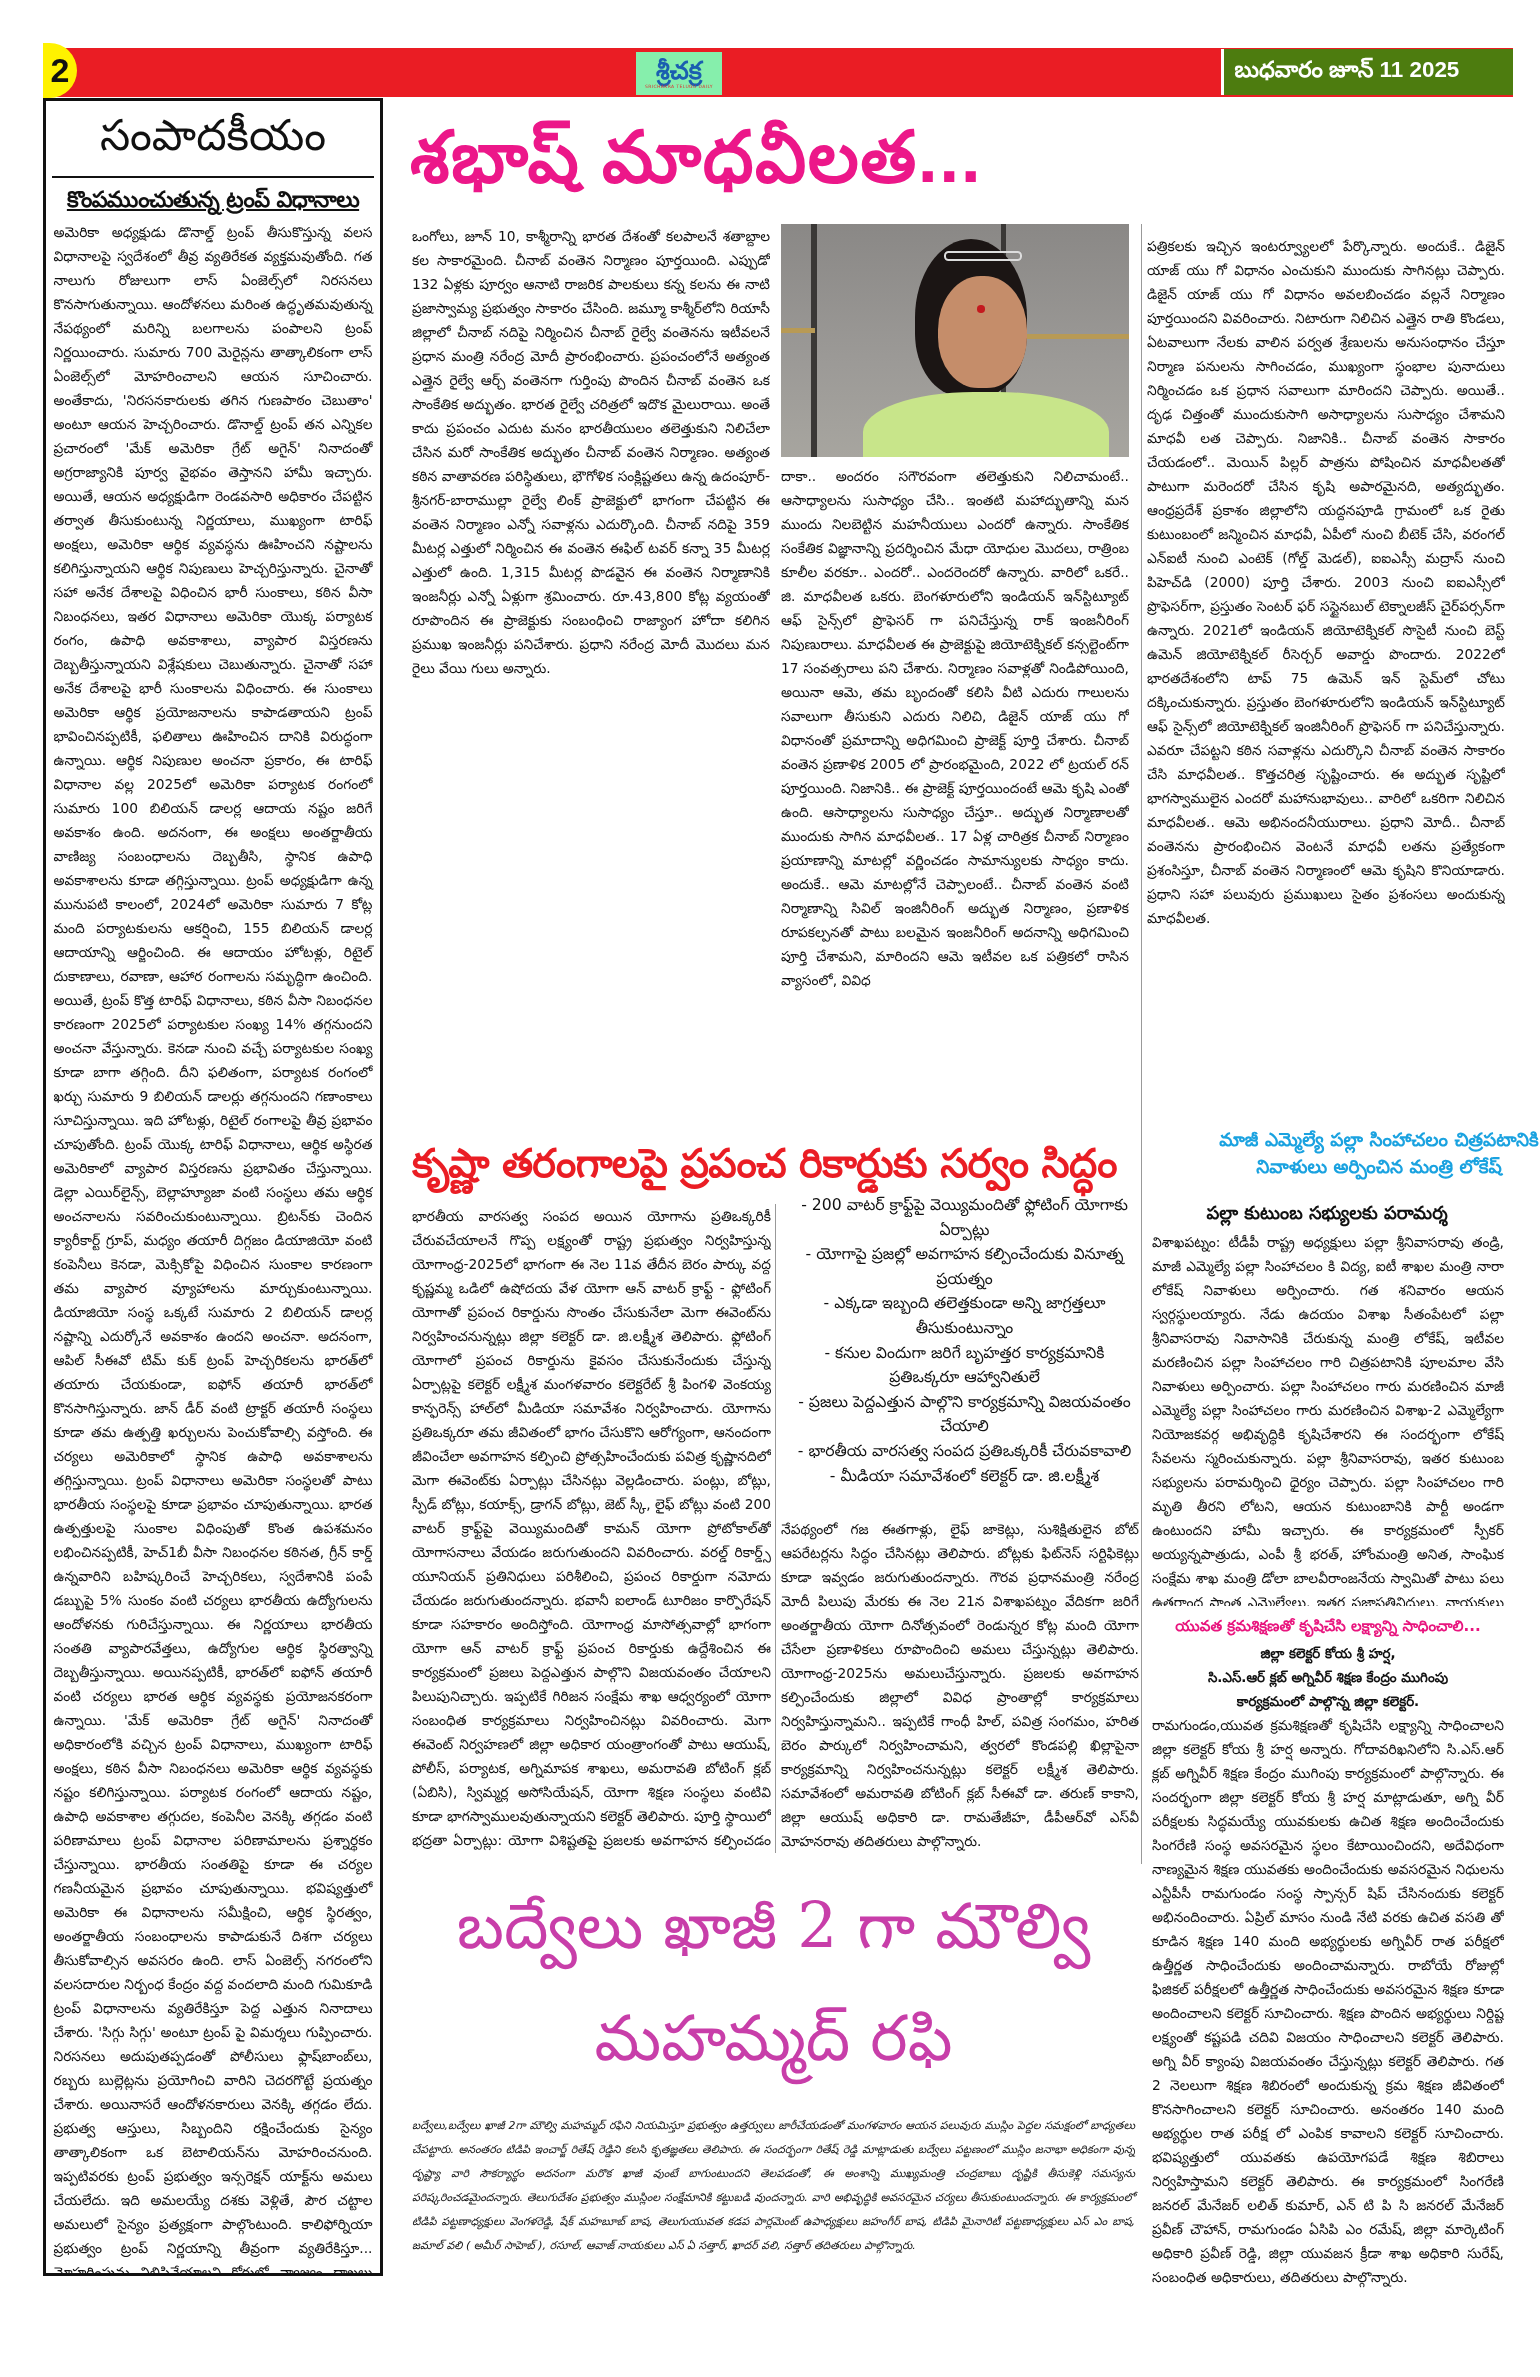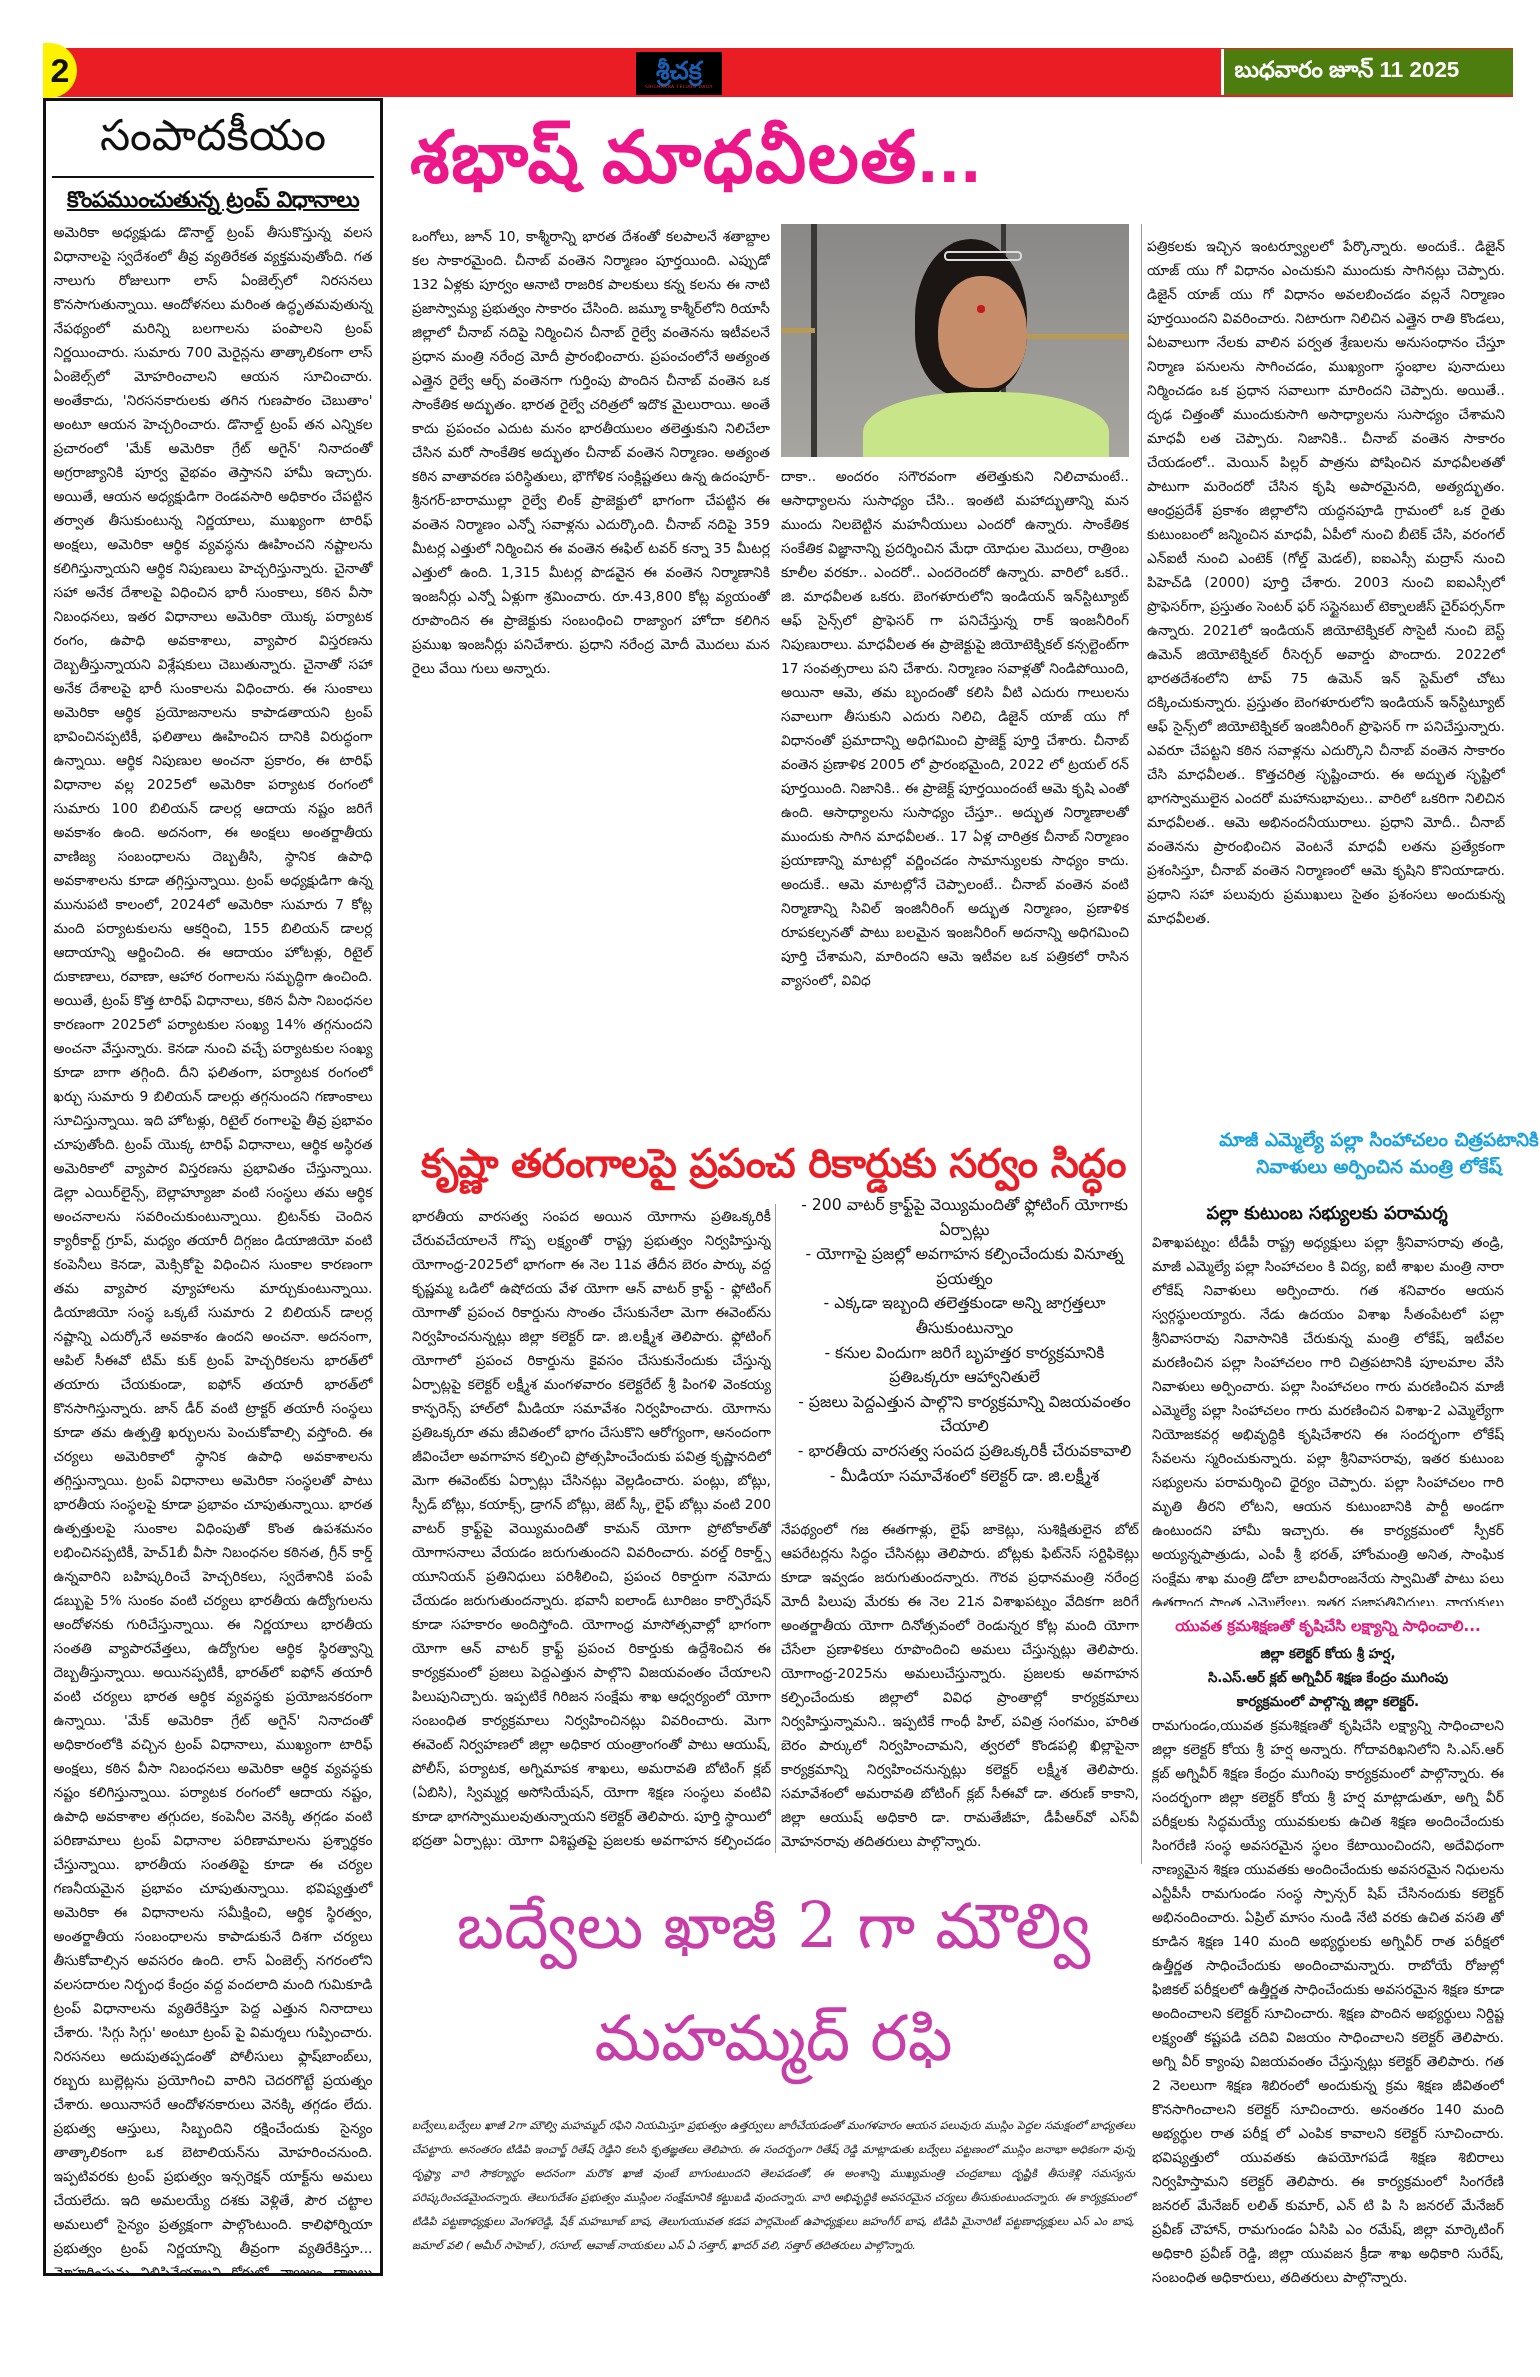--- a/index.html
+++ b/index.html
@@ -2,21 +2,21 @@
 <html style="font-size:12px"><head>
 <meta charset="utf-8">
 <style>
   * { box-sizing: border-box; margin: 0; padding: 0; }
   html, body { width: 1541px; height: 2377px; background: #ffffff; overflow: hidden; }
   body { position: relative; font-family: "DejaVu Sans", sans-serif; color: #111; }
 
   
   .masthead { position: absolute; left: 43px; top: 48px; width: 1470px; height: 49px; background: #ea1d24; }
   .page-badge { position: absolute; left: 43px; top: 43px; width: 34px; height: 55px; background: #fff200; border-radius: 0 30px 30px 0 / 0 30px 30px 0; display: flex; align-items: center; justify-content: center; font-family: "Liberation Sans", sans-serif; font-weight: 700; font-size: 34px; color: #111; }
-  .logo { position: absolute; left: 636px; top: 52px; width: 86px; height: 43px; background: #000000; display: flex; flex-direction: column; align-items: center; justify-content: center; }
+  .logo { position: absolute; left: 636px; top: 52px; width: 86px; height: 43px; background: #86efac; display: flex; flex-direction: column; align-items: center; justify-content: center; }
   .logo-text { font-size: 25px; font-weight: 700; color: #1a5eb0; line-height: 1; }
   .logo-sub { font-size: 4.5px; color: #d33; letter-spacing: 0.4px; margin-top: 1.5px; }
   .date-box { position: absolute; left: 1221px; top: 49px; width: 292px; height: 46px; background: #2552a8; border-left: 3px solid #fff; display: flex; align-items: center; padding-left: 10.4px; color: #fff; font-family: "Liberation Sans", sans-serif; font-size: 22.4px; font-weight: 700; }
 
   
   .editorial { position: absolute; left: 43px; top: 98px; width: 340px; height: 2178px; border: 3.7px solid #111; padding: 6px 7.5px; overflow: hidden; }
   .ed-section-title { font-size: 43px; text-align: center; line-height: 57px; padding-bottom: 12px; border-bottom: 2.2px solid #111; margin: 0 -1.5px 6px; font-family: "DejaVu Serif", serif; }
   .ed-headline { font-size: 22.4px; font-weight: 700; text-align: center; line-height: 31px; margin-bottom: 4.5px; letter-spacing: -0.7px; text-decoration: underline; }
   .ed-body { font-size: 13.8px; line-height: 24px; text-align: justify; }
 
@@ -31,21 +31,21 @@
   .photo .gold-line { position: absolute; height: 4.5px; background: #b89a55; }
   .photo .hair { position: absolute; left: 134px; top: 15px; width: 112px; height: 157px; border-radius: 50% 50% 40% 40%; background: #1b1514; }
   .photo .face { position: absolute; left: 157px; top: 52px; width: 89px; height: 112px; border-radius: 48% 48% 45% 45%; background: #c58d6a; }
   .photo .bindi { position: absolute; left: 196px; top: 81px; width: 7.5px; height: 7.5px; border-radius: 50%; background: #c4191e; }
   .photo .saree { position: absolute; left: 82px; top: 168px; width: 246px; height: 89px; border-radius: 45% 45% 0 0; background: #c8e58a; }
   .photo .glasses { position: absolute; left: 163px; top: 27px; width: 78px; height: 10.4px; border: 2.2px solid #ddd; border-radius: 4.5px; }
   .story1-col2 { position: absolute; left: 781px; top: 464px; width: 348px; height: 655px; }
   .story1-col3 { position: absolute; left: 1147px; top: 234px; width: 358px; height: 895px; }
 
   
-  .story2-headline { position: absolute; left: 412px; top: 1133px; width: 723px; height: 60px; color: #ea1d24; font-size: 40px; font-weight: 700; text-align: center; line-height: 60px; letter-spacing: -0.7px; }
+  .story2-headline { position: absolute; left: 412px; top: 1133px; width: 723px; height: 60px; color: #ea1d24; font-size: 40px; font-weight: 700; text-align: left; line-height: 60px; letter-spacing: -0.7px; }
   .story2-col1 { position: absolute; left: 412px; top: 1204px; width: 359px; height: 649px; }
   .story2-bullets { position: absolute; left: 790px; top: 1193px; width: 349px; }
   .bullet { font-size: 15.7px; line-height: 24.6px; text-align: center; font-weight: 500; }
   .story2-col2 { position: absolute; left: 781px; top: 1517px; width: 358px; height: 337px; }
 
   
   .story4-headline { position: absolute; left: 412px; top: 1871px; width: 723px; height: 224px; color: #c83ea9; font-size: 63px; font-weight: 400; text-align: center; line-height: 112px; font-family: "DejaVu Serif", serif; }
   .story4-body { position: absolute; left: 412px; top: 2114px; width: 723px; height: 194px; font-size: 11px; line-height: 24px; text-align: justify; font-style: italic; }
 
   

